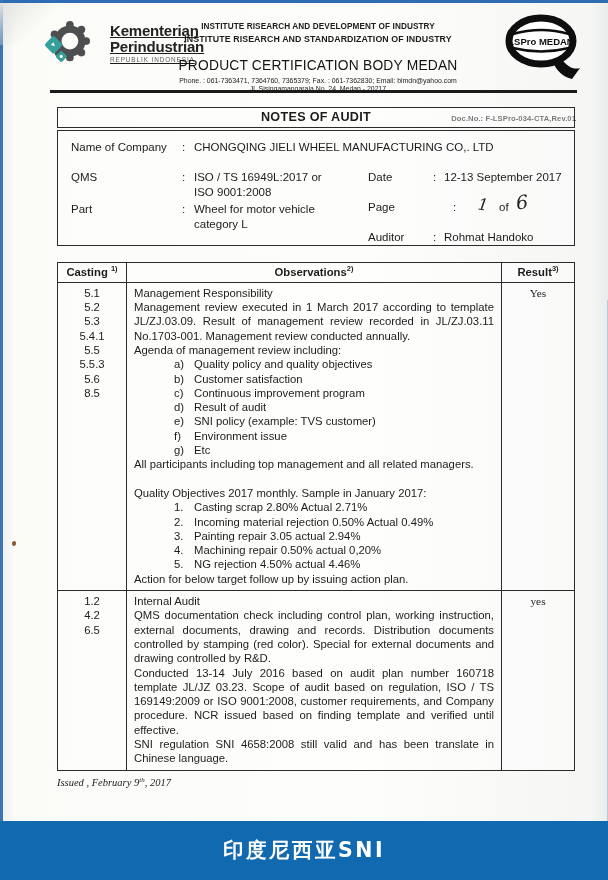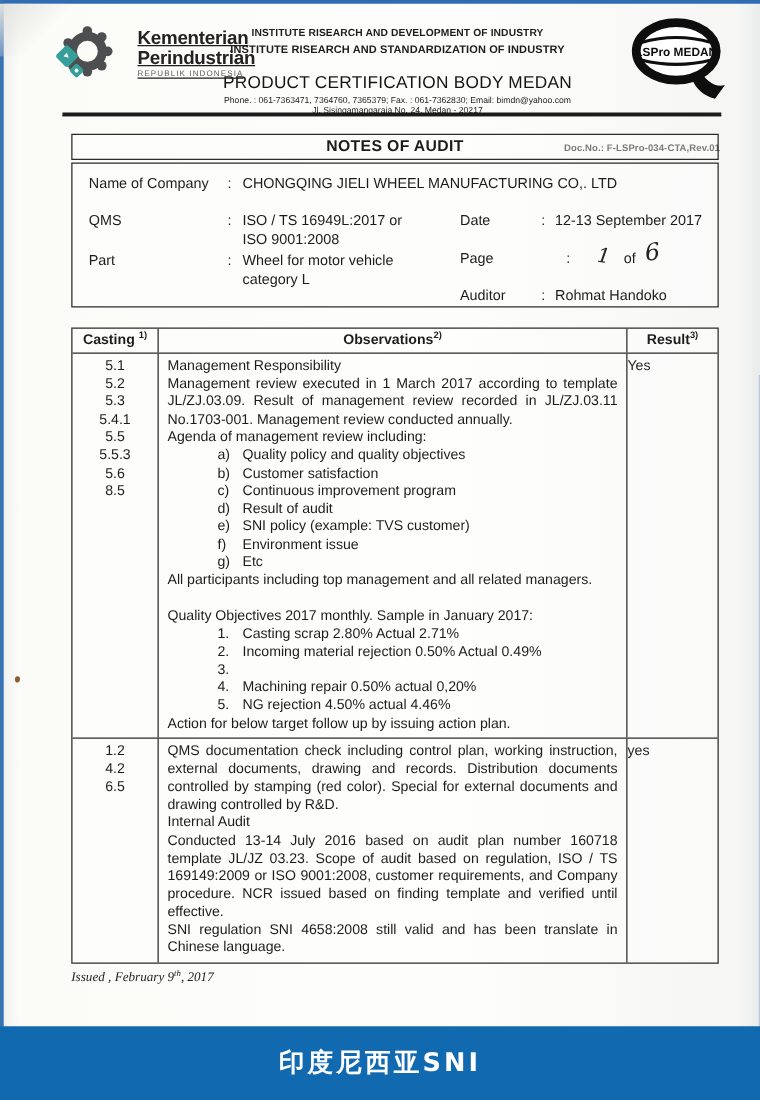--- a/index.html
+++ b/index.html
@@ -68,21 +68,21 @@
   .col-res { flex:1; }
   sup { font-size:7.5px; vertical-align:super; line-height:0; }
   .trow { display:flex; border-bottom:1.3px solid #2b2b2b; }
   .trow:last-child { border-bottom:none; }
   .trow:nth-child(1) { min-height:304px; }
   .trow:nth-child(2) { min-height:175px; }
   .cell-std { width:69px; border-right:1.3px solid #2b2b2b; flex:none;
     text-align:center; padding-top:3px; }
   .cell-obs { width:375px; border-right:1.3px solid #2b2b2b; flex:none;
     padding:3px 7px 4px 7px; }
-  .cell-res { flex:1; text-align:left; padding-top:3px; }
+  .cell-res { flex:1; text-align:center; padding-top:3px;font-family:Liberation Serif, serif; }
   .para { }
   .para.just { text-align:justify; }
   .para.one { white-space:nowrap; }
   .li { display:flex; padding-left:40px; }
   .li .marker { width:20px; flex:none; }
   .li .litext { white-space:nowrap; }
   .spacer { height:14.3px; }
 
   
   .issued { position:absolute; left:57px; top:777px; font-family:"Liberation Serif", serif;
@@ -242,20 +242,21 @@
             <div class="li">
               <div class="marker">1.</div>
               <div class="litext">Casting scrap 2.80% Actual 2.71%</div>
             </div>
             <div class="li">
               <div class="marker">2.</div>
               <div class="litext">Incoming material rejection 0.50% Actual 0.49%</div>
             </div>
             <div class="li">
               <div class="marker">3.</div>
+              <div class="litext">Painting repair 3.05 actual 2.94%</div>
             </div>
             <div class="li">
               <div class="marker">4.</div>
               <div class="litext">Machining repair 0.50% actual 0,20%</div>
             </div>
             <div class="li">
               <div class="marker">5.</div>
               <div class="litext">NG rejection 4.50% actual 4.46%</div>
             </div>
             <div class="para one">Action for below target follow up by issuing action plan.</div>
@@ -264,22 +265,22 @@
             <div class="resval">Yes</div>
           </div>
         </div>
         <div class="trow">
           <div class="cell-std">
             <div class="stdnum">1.2</div>
             <div class="stdnum">4.2</div>
             <div class="stdnum">6.5</div>
           </div>
           <div class="cell-obs">
+            <div class="para one">Internal Audit</div>
             <div class="para just">QMS documentation check including control plan, working instruction, external documents, drawing and records. Distribution documents controlled by stamping (red color). Special for external documents and drawing controlled by R&amp;D.</div>
-            <div class="para one">Internal Audit</div>
             <div class="para just">Conducted 13-14 July 2016 based on audit plan number 160718 template JL/JZ 03.23. Scope of audit based on regulation, ISO / TS 169149:2009 or ISO 9001:2008, customer requirements, and Company procedure. NCR issued based on finding template and verified until effective.</div>
             <div class="para just">SNI regulation SNI 4658:2008 still valid and has been translate in Chinese language.</div>
           </div>
           <div class="cell-res">
             <div class="resval">yes</div>
           </div>
         </div>
       </div>
   </div>
 

